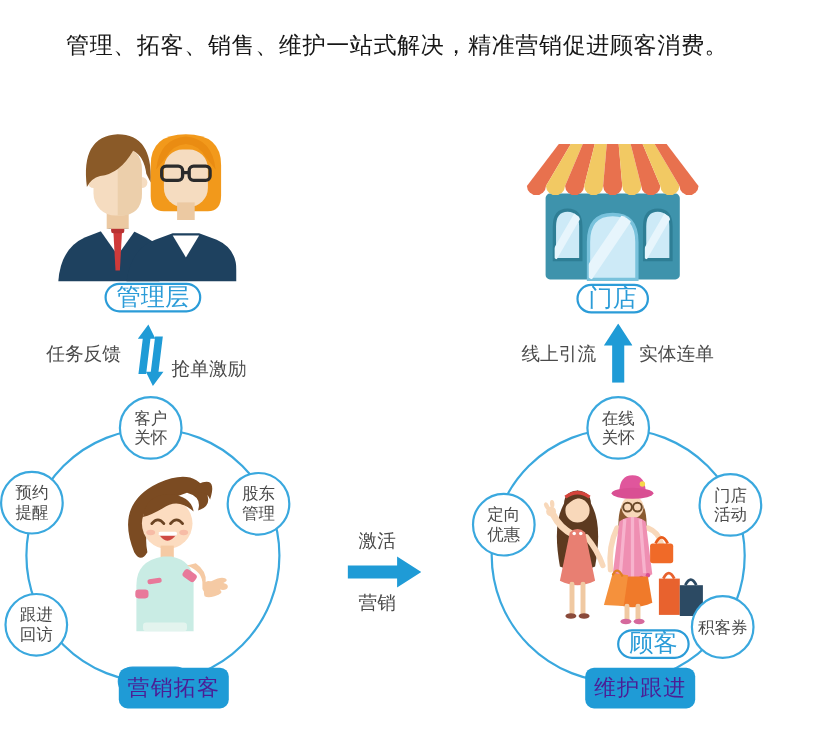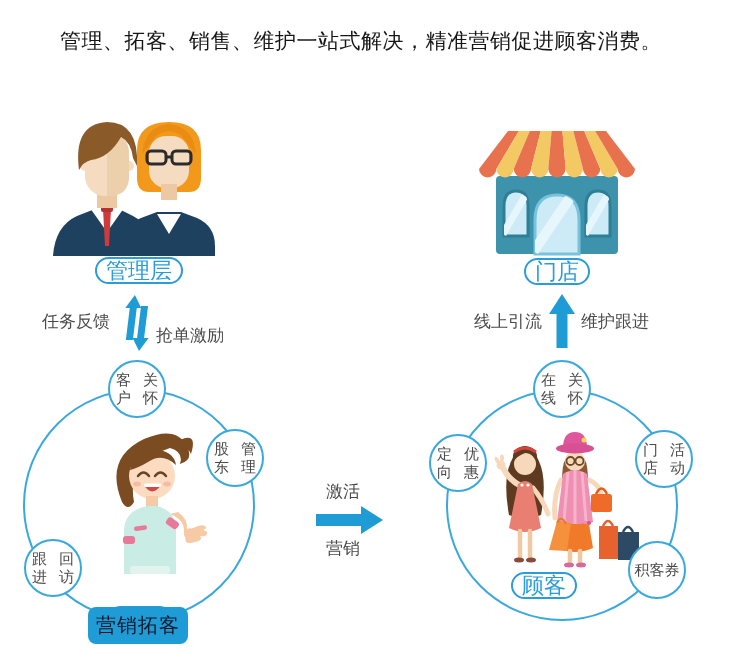--- a/index.html
+++ b/index.html
@@ -4,25 +4,25 @@
 <style>
   html,body{margin:0;padding:0;background:#fff;}
   .canvas{position:relative;width:741px;height:664px;background:#ffffff;overflow:hidden;
           font-family:"DejaVu Sans","Liberation Sans",sans-serif;}
   .title{position:absolute;left:60px;top:27px;font-size:21px;color:#161616;white-space:nowrap;letter-spacing:0.5px;}
   .ill{position:absolute;}
   .pill{position:absolute;transform:translateX(-50%);border:2px solid #2b9cd8;color:#2b9cd8;background:#fff;
         border-radius:16px;font-size:22px;line-height:23px;padding:0 9px;white-space:nowrap;}
   .ring{position:absolute;width:232px;height:232px;border:2px solid #3aa8de;border-radius:50%;box-sizing:border-box;}
   .node{position:absolute;width:58px;height:58px;box-sizing:border-box;background:#fff;border:2px solid #3aa8de;
-        border-radius:50%;display:flex;align-items:center;justify-content:center;
+        border-radius:50%;display:flex;flex-direction:column;align-items:center;justify-content:center;
         font-size:15px;line-height:1.22;color:#4a4a4a;text-align:center;}
   .node span{display:block;}
-  .action{position:absolute;width:100px;height:37px;background:#1f9bd6;color:#0f172a;border-radius:8px;
-          font-size:20px;line-height:37px;text-align:center;letter-spacing:1px;}
+  .action{position:absolute;width:100px;height:37px;background:#1f9bd6;color:#4c1d95;border-radius:8px;
+          font-size:20px;line-height:37px;text-align:center;letter-spacing:1px;margin-left:20px;}
   .lbl{position:absolute;font-size:17px;color:#4a4a4a;white-space:nowrap;}
 </style>
 </head>
 <body>
 
 <div class="canvas">
 
   <div class="title">管理、拓客、销售、维护一站式解决，精准营销促进顾客消费。</div>
 
   <svg class="ill" style="left:45px;top:116px" width="170" height="140" viewBox="0 0 170 140">
@@ -83,25 +83,29 @@
     <rect x="74" y="95" width="13" height="8" rx="3" fill="#e8799a" transform="rotate(35 80 99)"></rect>
     <path d="M78 90 Q93 96 92 108 Q91 116 100 115 L103 106 Q98 103 95 105 Q96 95 86 88 Z" fill="#f5caa4"></path>
     <path d="M94 118 Q91 108 101 104 Q109 100 113 102 Q116 104 111 106 Q116 107 115 110 Q114 113 108 112 Q112 116 103 118 Q97 120 94 118 Z" fill="#f5caa4"></path>
     <rect x="38" y="142" width="40" height="8" rx="3" fill="#e3f4ee"></rect>
   </svg>
 
   <div class="node" style="left:108px;top:360px">
     <span>客户</span>
       <span>关怀</span>
   </div>
+  <div class="node" style="left:0px;top:428px">
+    <span>预约</span>
+      <span>提醒</span>
+  </div>
   <div class="node" style="left:206px;top:429px">
     <span>股东</span>
       <span>管理</span>
   </div>
-  <div class="node" style="left:24px;top:539px">
+  <div class="node" style="left:4px;top:539px">
     <span>跟进</span>
       <span>回访</span>
   </div>
 
   <div class="pill" style="left:140px;top:606px">导购</div>
   <div class="action" style="left:88px;top:607px">营销拓客</div>
 
   <div class="lbl" style="left:326px;top:480px">激活</div>
   <svg class="ill" style="left:316px;top:505px" width="68" height="30" viewBox="0 0 68 30">
     <path d="M0 9 H45 V1 L67 15 L45 29 V21 H0 Z" fill="#1f9bd6"></path>
@@ -153,21 +157,21 @@
     <path d="M115 43 a8.67 8.67 0 0 0 17.33 0 Z" fill="#e8714e"></path>
     <path d="M132.3 43 a8.67 8.67 0 0 0 17.33 0 Z" fill="#f2c963"></path>
     <path d="M149.7 43 a8.67 8.67 0 0 0 17.33 0 Z" fill="#e8714e"></path>
   </svg>
   <div class="pill" style="left:557px;top:258px">门店</div>
 
   <div class="lbl" style="left:474px;top:310px">线上引流</div>
   <svg class="ill" style="left:549px;top:294px" width="26" height="54" viewBox="0 0 26 54">
     <path d="M13 0 L26 20 H18.5 V54 H7.5 V20 H0 Z" fill="#1f9bd6"></path>
   </svg>
-  <div class="lbl" style="left:581px;top:310px">维护跟进</div>
+  <div class="lbl" style="left:581px;top:310px">实体连单</div>
 
   <div class="ring" style="left:446px;top:389px"></div>
 
   <svg class="ill" style="left:487px;top:420px" width="156" height="150" viewBox="0 0 156 150">
 
     <path d="M22 95 Q12 40 38 26 Q64 40 54 95 Q38 102 22 95 Z" fill="#5d3a20"></path>
     <circle cx="38" cy="44" r="11" fill="#f8d8ba"></circle>
     <path d="M26 42 Q24 27 38 26 Q52 27 50 42 Q44 31 38 33 Q30 36 26 42 Z" fill="#5d3a20"></path>
     <path d="M27 32 Q38 24 49 32" stroke="#d5443c" stroke-width="3" fill="none"></path>
     <path d="M34 66 Q22 60 16 48" stroke="#f8d8ba" stroke-width="6" fill="none" stroke-linecap="round"></path>
@@ -218,28 +222,29 @@
     <path d="M116 106 Q121 96 126 106" stroke="#e8622e" stroke-width="2.5" fill="none"></path>
     <rect x="112" y="106" width="19" height="33" fill="#e8622e"></rect>
     <path d="M136 112 Q141 102 146 112" stroke="#2c4a63" stroke-width="2.5" fill="none"></path>
     <rect x="131" y="112" width="21" height="28" fill="#2c4a63"></rect>
   </svg>
 
   <div class="node" style="left:533px;top:360px">
     <span>在线</span>
       <span>关怀</span>
   </div>
-  <div class="node" style="left:429px;top:434px">
+  <div class="node" style="left:429px;top:448px">
     <span>定向</span>
       <span>优惠</span>
   </div>
   <div class="node" style="left:635px;top:430px">
     <span>门店</span>
       <span>活动</span>
   </div>
   <div class="node" style="left:628px;top:541px">
     <span>积客券</span>
       <span></span>
   </div>
 
-  <div class="pill" style="left:544px;top:572px">顾客</div>
+  <div class="pill" style="left:594px;top:572px">顾客</div>
+  <div class="action" style="left:512px;top:607px">维护跟进</div>
 
 </div>
 
 </body></html>

